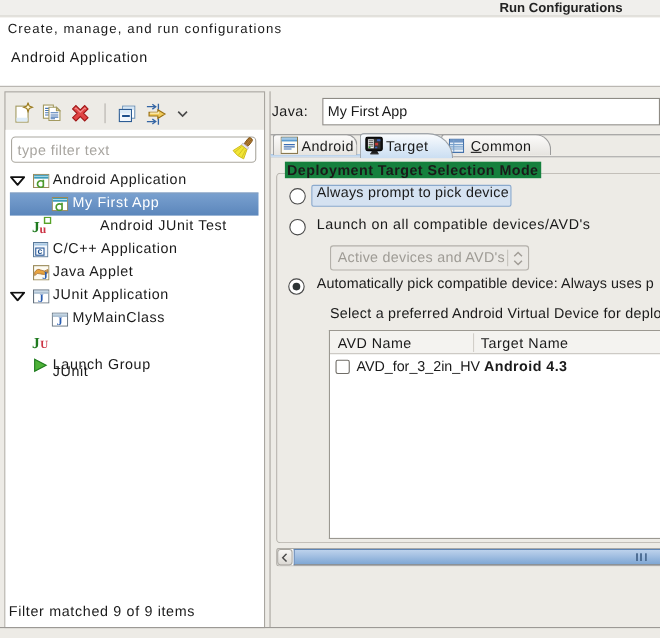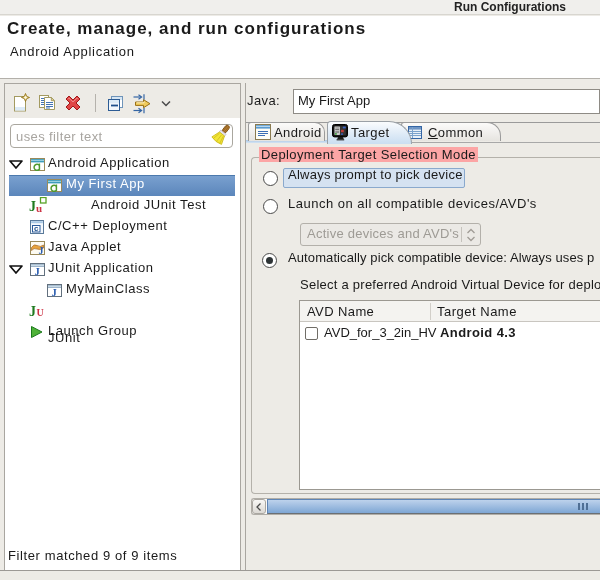--- a/index.html
+++ b/index.html
@@ -7,21 +7,21 @@
 svg { display:block; }
 .tl { font-size:13px; white-space:nowrap; letter-spacing:0.4px; }
 .tr { letter-spacing:0.55px; }
 </style></head>
 <body>
 
 <div class="abs" style="left:0;top:0;width:600px;height:15px;background:#f0efec;border-bottom:1px solid #d8d6d0;"></div>
 <div class="abs tl" style="right:34px;top:0px;font-weight:bold;font-size:12px;color:#222;letter-spacing:0;">Run Configurations</div>
 
 <div class="abs" style="left:0;top:16px;width:600px;height:63px;background:#ffffff;border-bottom:1px solid #b3b0aa;"></div>
-<div class="abs tl" style="left:7px;top:19px;font-size:17px;font-weight:bold;letter-spacing:1px;">Create, manage, and run configurations</div>
+<div class="abs tl" style="left:7px;top:19px;font-size:12px;font-weight:normal;letter-spacing:1px;">Create, manage, and run configurations</div>
 <div class="abs tl" style="left:10px;top:44px;letter-spacing:0.7px;">Android Application</div>
 
 <div class="abs" style="left:4px;top:83px;width:237px;height:488px;border:1px solid #a9a6a0;"></div>
 
 <div class="abs" style="left:5px;top:118px;width:235px;height:452px;background:#ffffff;"></div>
 
 <svg class="abs" style="left:13px;top:93px;" width="18" height="19" viewBox="0 0 18 19">
  <rect x="1.5" y="3.5" width="11" height="14.5" fill="#ffffff" stroke="#a39a60"></rect>
  <path d="M2 14 h10 v3.5 h-10 z" fill="#dcebf8"></path>
  <path d="M12.5 0.5 L13.6 3.4 L16.5 4.5 L13.6 5.6 L12.5 8.5 L11.4 5.6 L8.5 4.5 L11.4 3.4 Z" fill="#f3e3a0" stroke="#9a7a20" stroke-width="1"></path>
@@ -60,21 +60,21 @@
       <path d="M11 13.7 v5.6"></path>
  </g>
  <path d="M2.5 8 h8 v-2.3 l6.5 4 l-6.5 4 v-2.3 h-8 z" fill="#f0cb5c" stroke="#9a7015" stroke-width="1"></path>
  <path d="M3.5 8.8 h7.5 v-1.2" fill="none" stroke="#fdf0c0" stroke-width="1"></path>
 </svg>
 <svg class="abs" style="left:161px;top:100px;" width="10" height="7" viewBox="0 0 10 7">
  <path d="M1 1.5 L5 5.5 L9 1.5" fill="none" stroke="#4a4a4a" stroke-width="1.5"></path>
 </svg>
 
 <div class="abs" style="left:10px;top:124px;width:223px;height:24px;border:1px solid #aaa79f;border-radius:4px;background:#fff;"></div>
-<div class="abs tl" style="left:16px;top:129px;color:#a8a5a0;">uses filter text</div>
+<div class="abs tl" style="left:16px;top:129px;color:#a8a5a0;">type filter text</div>
 <svg class="abs" style="left:209px;top:123px;" width="28" height="26" viewBox="0 0 28 26">
  <g transform="translate(19,3) rotate(38)">
   <rect x="-2" y="-0.5" width="4.4" height="8.5" rx="2" fill="#b57d33" stroke="#7a4e12" stroke-width="0.8"></rect>
   <path d="M-0.8 0 v8 M0.9 0 v8" stroke="#8a5c1c" stroke-width="0.7"></path>
   <rect x="-3.2" y="7.6" width="6.8" height="2.6" fill="#e6e2ee" stroke="#b8b4c4" stroke-width="0.6"></rect>
   <path d="M-3 10 L-6 18.5 Q0 20.5 6.2 18.5 L3.4 10 Z" fill="#f2e636" stroke="#cdb91e" stroke-width="0.8"></path>
   <path d="M-2.2 11 L-3.8 18.7 M0.4 11 L0.4 19.3 M2.6 11 L4.2 18.7" stroke="#cdb91e" stroke-width="0.7"></path>
  </g>
 </svg>
 
@@ -109,21 +109,21 @@
  <text x="7" y="14.5" font-family="Liberation Serif" font-weight="bold" font-size="11" fill="#cc3344">u</text>
 </svg>
 <div class="abs tl tr" style="left:48px;top:197px;margin-left:43px;">Android JUnit Test</div>
 
 <svg class="abs" style="left:30px;top:220px;" width="14" height="14" viewBox="0 0 14 14">
  <rect x="0.5" y="0.5" width="13" height="13" fill="#f4f8fc" stroke="#5a7a9a"></rect>
  <rect x="1.2" y="1.2" width="11.6" height="2" fill="#a8c8e4"></rect>
  <rect x="2.5" y="5.5" width="7.5" height="6.5" fill="#ffffff" stroke="#2a5a9a"></rect>
  <text x="4" y="11.2" font-family="Liberation Sans" font-weight="bold" font-size="8" fill="#1d4f8c">c</text>
 </svg>
-<div class="abs tl tr" style="left:48px;top:218px;">C/C++ Deployment</div>
+<div class="abs tl tr" style="left:48px;top:218px;">C/C++ Application</div>
 
 <svg class="abs" style="left:30px;top:241px;" width="15" height="14" viewBox="0 0 15 14">
  <rect x="0.5" y="0.5" width="14" height="13" fill="#fdfbf2" stroke="#9a8a5a"></rect>
  <path d="M1.5 6.5 q2.5 -4 5.5 -2 q3.5 2 6.5 -0.5 v3 q-3 2.5 -6.5 1 q-3 -1.5 -5.5 1.5 z" fill="#e8a33d" stroke="#a3692a" stroke-width="0.7"></path>
  <text x="8.5" y="12.5" font-family="Liberation Serif" font-weight="bold" font-size="10" fill="#2a5db0">J</text>
 </svg>
 <div class="abs tl tr" style="left:48px;top:239px;">Java Applet</div>
 
 <svg class="abs" style="left:30px;top:263px;" width="15" height="13" viewBox="0 0 15 13">
  <rect x="0.5" y="0.5" width="14" height="12" fill="#ffffff" stroke="#62707e"></rect>
@@ -197,21 +197,21 @@
  <rect x="3" y="9.2" width="1.8" height="1.4" fill="#2a9a2a"></rect>
  <rect x="9" y="5.8" width="2.8" height="2.4" fill="#c03838"></rect>
  <rect x="10.8" y="2.6" width="3" height="1.8" fill="#3a62c0"></rect>
  <rect x="9" y="9.4" width="2" height="1.4" fill="#3a62c0"></rect>
  <path d="M6.2 12.9 h4.6 l1 2.2 h-6.6 z" fill="#1c1c1c"></path>
  <rect x="4.6" y="15.1" width="7.6" height="1.3" fill="#2e2e2e"></rect>
 </svg>
 <div class="abs tl" style="left:351px;top:125px;">Target</div>
 
 <div class="abs" style="left:251px;top:157px;width:349px;height:337px;border:1px solid #b4b1aa;border-right:none;border-radius:4px 0 0 4px;"></div>
-<div class="abs tl" style="left:259px;top:147px;background:#fca5a5;padding:0 2px;">Deployment Target Selection Mode</div>
+<div class="abs tl" style="left:259px;top:147px;background:#15803d;padding:0 2px;font-weight:bold;">Deployment Target Selection Mode</div>
 
 <div class="abs" style="left:263px;top:171px;width:15px;height:15px;border:1.5px solid #4a4a4a;border-radius:50%;background:#fff;"></div>
 <div class="abs" style="left:283px;top:168px;width:182px;height:20px;background:#d5e2f1;border:1px solid #8aa9cd;border-radius:2px;"></div>
 <div class="abs tl" style="left:288px;top:167px;letter-spacing:0.25px;">Always prompt to pick device</div>
 
 <div class="abs" style="left:263px;top:199px;width:15px;height:15px;border:1.5px solid #4a4a4a;border-radius:50%;background:#fff;"></div>
 <div class="abs tl" style="left:288px;top:196px;letter-spacing:0.5px;">Launch on all compatible devices/AVD's</div>
 
 <div class="abs" style="left:300px;top:223px;width:181px;height:23px;border:1px solid #b3b0aa;border-radius:3px;background:#ebe9e5;"></div>
 <div class="abs tl" style="left:307px;top:226px;color:#9e9b95;letter-spacing:0.25px;">Active devices and AVD's</div>

